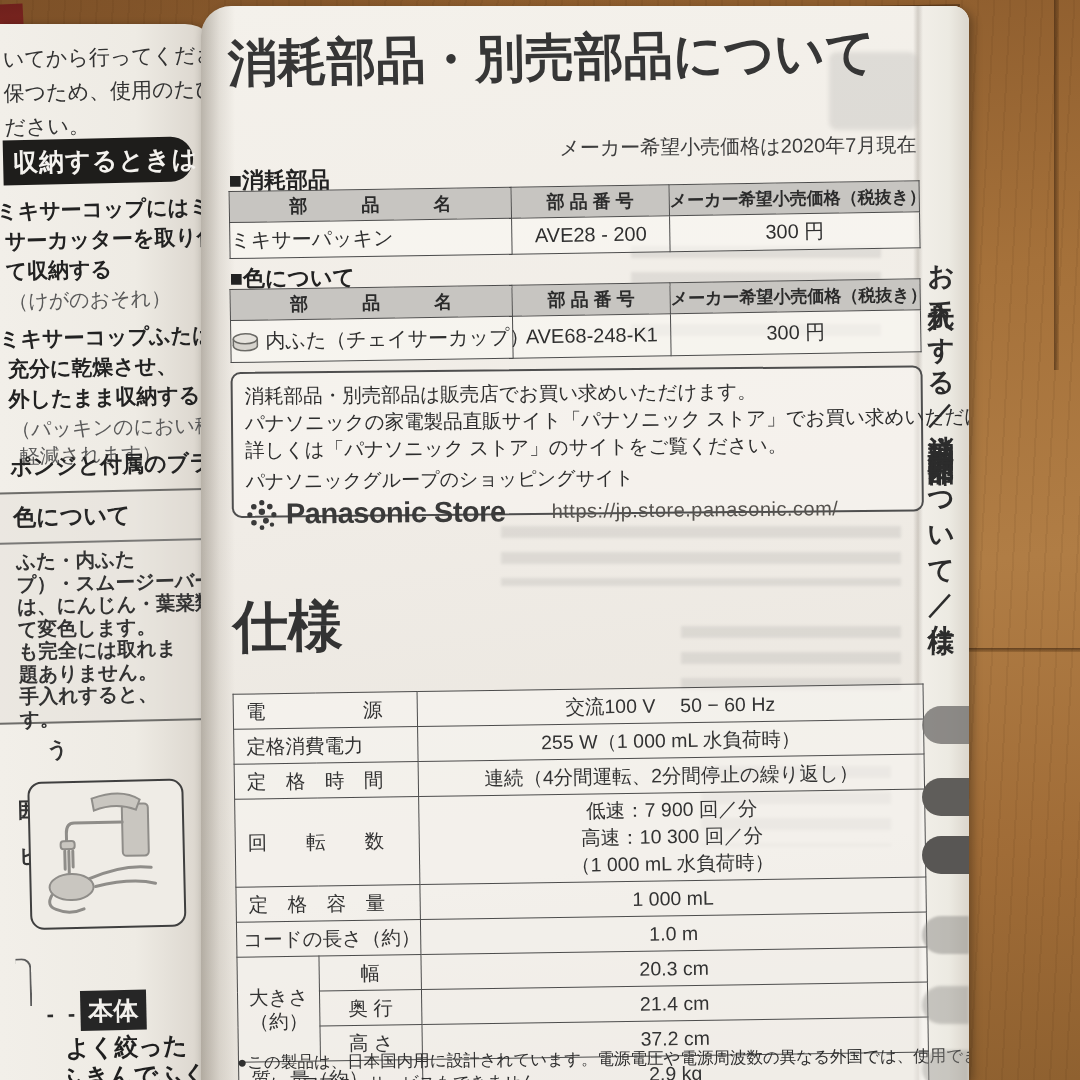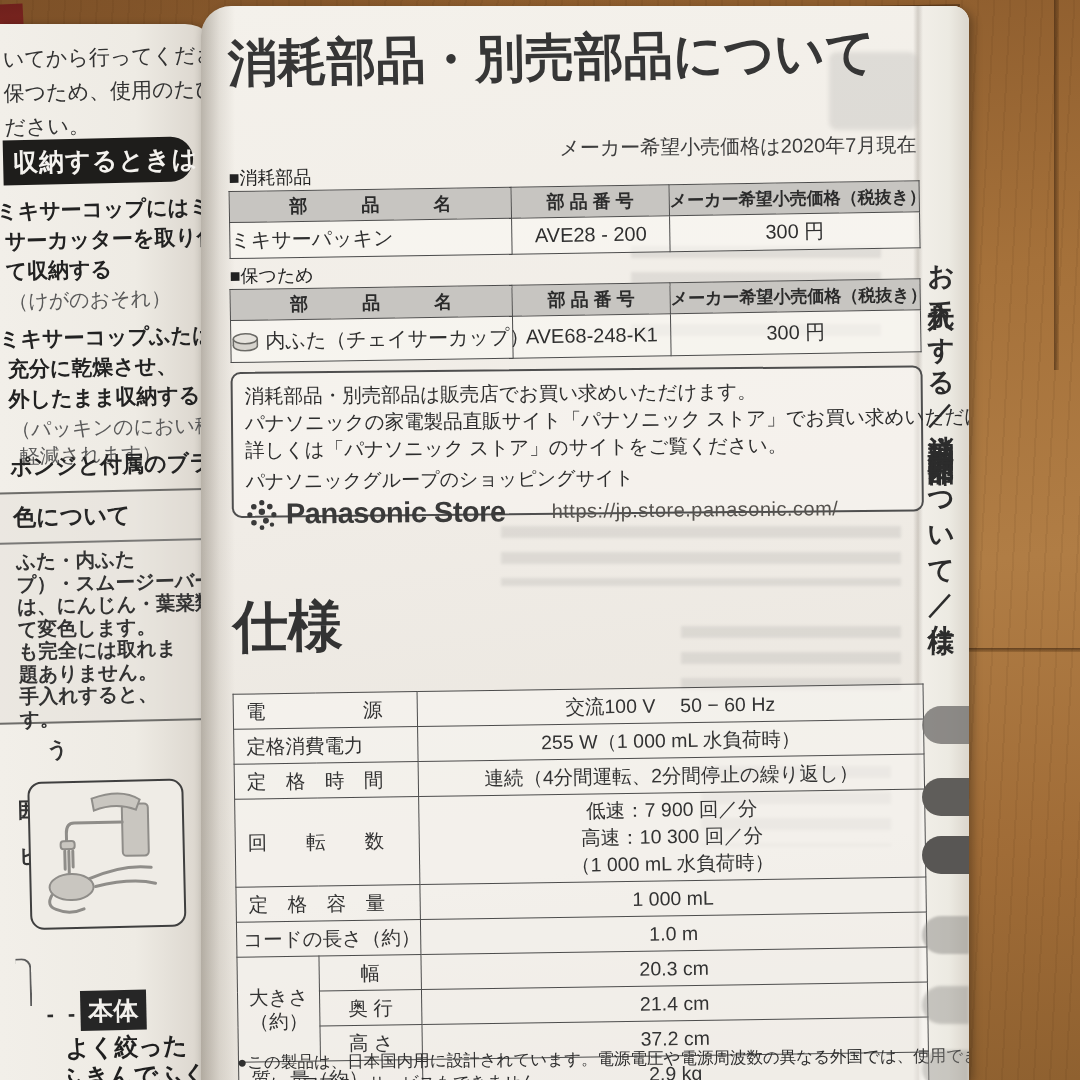--- a/index.html
+++ b/index.html
@@ -70,21 +70,21 @@
   .side-strip{position:absolute;left:718px;top:0;width:50px;height:100%;
     background:linear-gradient(to right,#f2efe9,#eceae2 60%,#ddd8cf 95%);}
 
   .content{position:absolute;left:26px;top:0;width:694px;height:100%;transform:rotate(-.55deg);transform-origin:0 0;color:#333;}
 
   .m-title{
     position:absolute;left:0;top:24px;width:700px;font-size:51px;font-weight:900;color:#363636;
     letter-spacing:0;transform:scaleX(.97) rotate(-.5deg);transform-origin:0 0;white-space:nowrap;
   }
   .m-price-note{position:absolute;right:6px;top:132px;font-size:20px;font-weight:500;color:#3d3d3d;white-space:nowrap;}
-  .m-seclabel{position:absolute;left:0;font-size:18px;font-weight:400;color:#222;}
+  .m-seclabel{position:absolute;left:0;font-size:22px;font-weight:700;color:#222;}
 
   table.parts{position:absolute;left:0;width:690px;border-collapse:collapse;table-layout:fixed;transform:rotate(-.35deg);}
   table.parts td,table.parts th{border:1.8px solid #4c4c4c;padding:0;}
   table.parts th{background:#c7c5c1;font-size:18px;font-weight:700;color:#2b2b2b;height:30px;white-space:nowrap;overflow:hidden;}
   table.parts th.price-h{font-size:17px;}
   table.parts td{background:rgba(250,248,244,.6);font-size:20px;color:#2f2f2f;height:35px;}
   td.pname{text-align:left;padding-left:10px;white-space:nowrap;}
   td.pnum,td.pprice{text-align:center;white-space:nowrap;}
   .cup-icon{vertical-align:-4px;margin-right:6px;}
 
@@ -238,21 +238,21 @@
         <th class="price-h">メーカー希望小売価格（税抜き）</th>
       </tr>
       <tr>
         <td class="pname">ミキサーパッキン</td>
         <td class="pnum">AVE28 - 200</td>
         <td class="pprice">300 円</td>
       </tr>
     </tbody>
       </table>
 
-    <div class="m-seclabel" style="top:258px;">■保つため</div>
+    <div class="m-seclabel" style="top:258px;">■色について</div>
 
     <table class="parts" style="top:281px;">
       <colgroup>
           <col style="width:282px;">
           <col style="width:158px;">
           <col style="width:250px;">
         </colgroup>
       <tbody>
           <tr>
         <th>部　　　品　　　名</th>

